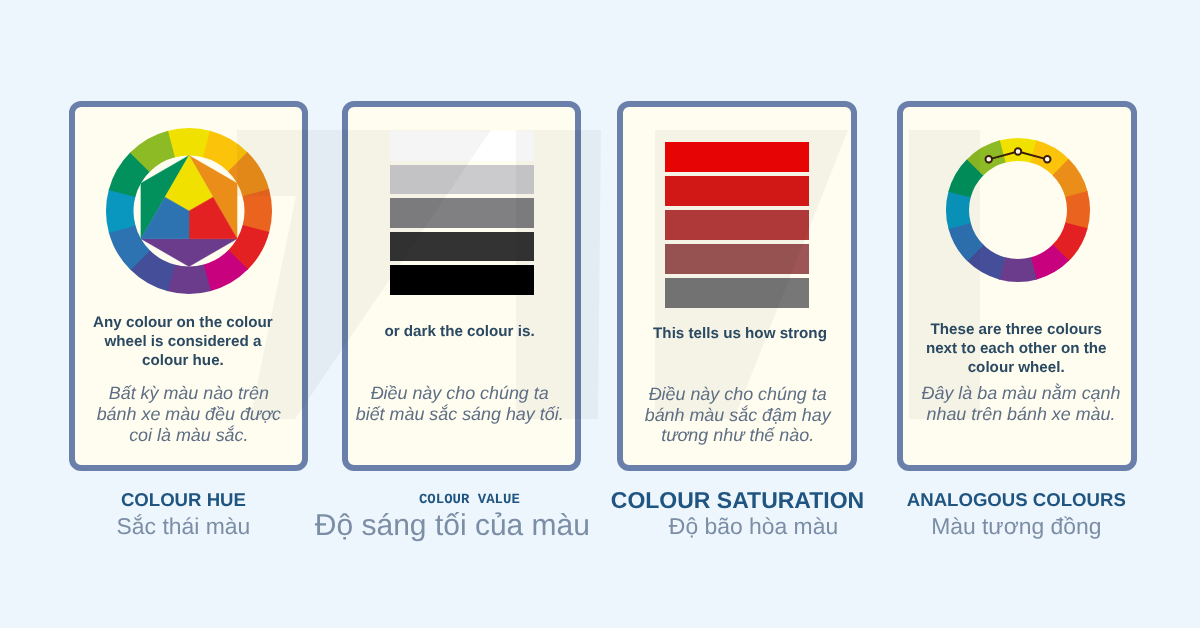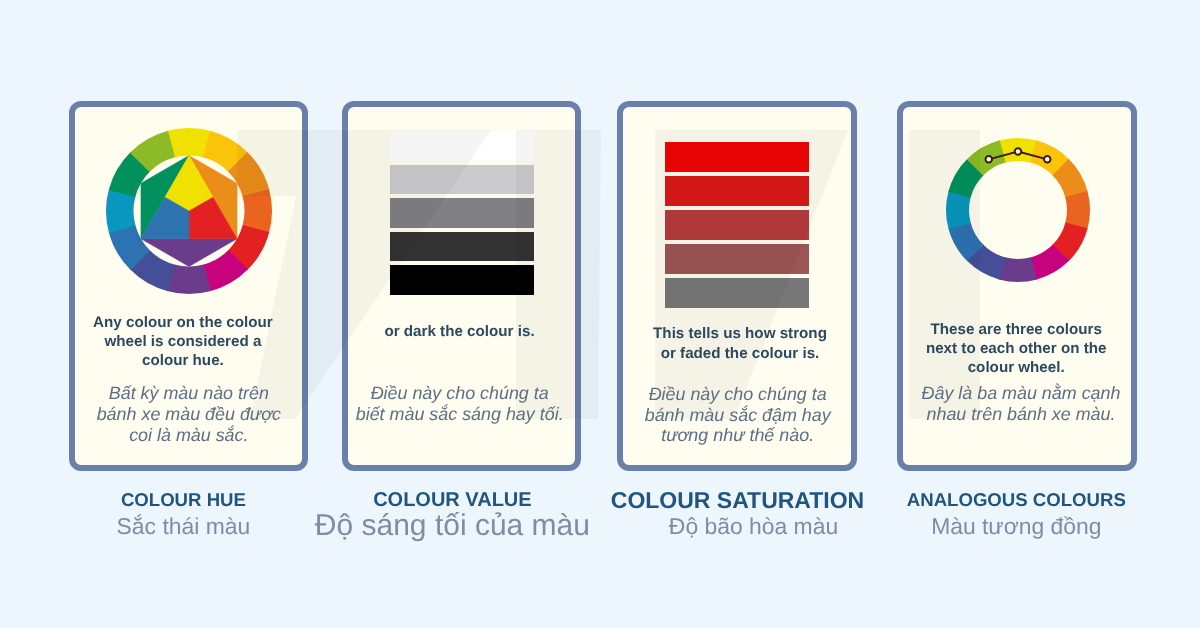--- a/index.html
+++ b/index.html
@@ -104,26 +104,25 @@
         <div class="tvi" style="font-size: 22.9px; position: absolute; left: 0px; width: 400px; line-height: 22.9px; top: 514.711px;">Sắc thái màu</div>
       </div>
       <div class="tblock" style="left: 259.5px; width: 400px; font-size: 15.2px; line-height: 19.4px; top: 321.83px;">
         <div class="en">or dark the colour is.</div>
       </div>
       <div class="tblock" style="left: 259.7px; width: 400px; font-size: 17.9px; line-height: 20.8px; top: 383.094px;">
         <div class="vi">Điều này cho chúng ta</div>
         <div class="vi">biết màu sắc sáng hay tối.</div>
       </div>
       <div class="label" style="left: 252.4px; width: 400px; top: 0px;">
-        <div class="ten" style="font-size: 20px; position: absolute; left: 0px; width: 400px; line-height: 18.6px; top: 491.452px;">COLOUR VALUE</div>
+        <div class="ten" style="font-size: 14px; position: absolute; left: 17px; width: 400px; line-height: 18.6px; top: 491.452px; font-family: Liberation Mono, monospace;">COLOUR VALUE</div>
         <div class="tvi" style="font-size: 30px; position: absolute; left: 0px; width: 400px; line-height: 22.9px; top: 514.711px;">Độ sáng tối của màu</div>
       </div>
       <div class="tblock" style="left: 540px; width: 400px; font-size: 15.2px; line-height: 19.4px; top: 324.33px;">
         <div class="en">This tells us how strong</div>
-        <div class="en">or faded the colour is.</div>
       </div>
       <div class="tblock" style="left: 537.7px; width: 400px; font-size: 17.9px; line-height: 20.8px; top: 383.894px;">
         <div class="vi">Điều này cho chúng ta</div>
         <div class="vi">bánh màu sắc đậm hay</div>
         <div class="vi">tương như thế nào.</div>
       </div>
       <div class="label" style="left: 537.5px; width: 400px; top: 0px;">
         <div class="ten" style="font-size: 23px; position: absolute; left: 0px; width: 400px; line-height: 18.6px; top: 491.452px;">COLOUR SATURATION</div>
         <div class="tvi" style="font-size: 22.9px; position: absolute; left: 16px; width: 400px; line-height: 22.9px; top: 514.711px;">Độ bão hòa màu</div>
       </div>

